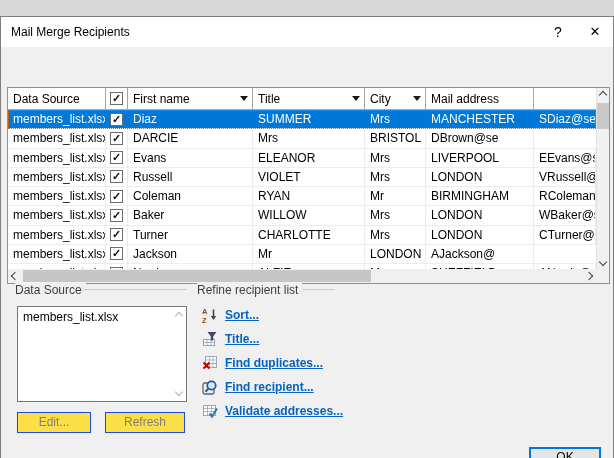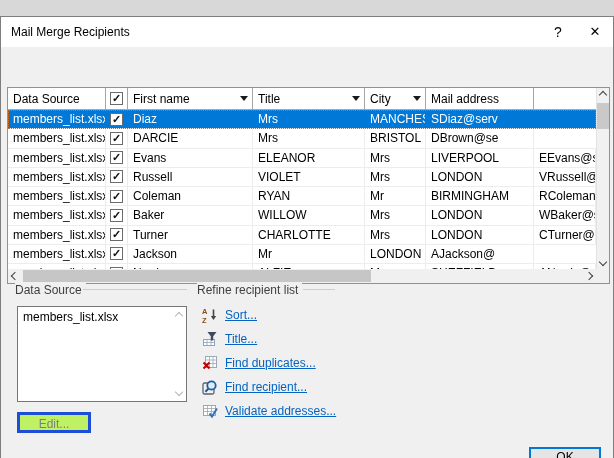--- a/index.html
+++ b/index.html
@@ -46,28 +46,28 @@
   .hs-right { position:absolute; right:4px; top:4px; transform:rotate(135deg); }
   .hs-thumb { position:absolute; left:15px; top:1px; width:348px; height:12px; background:#c6c6c6; }
   .corner { position:absolute; left:588px; top:181px; width:13px; height:14px; background:#f0f0f0; }
   
   .group-label { position:absolute; top:266px; color:#3f3f3f; background:#f0f0f0; padding-right:4px; }
   .rule { position:absolute; top:272px; height:1px; background:#cdcdcd; }
   .listbox { position:absolute; left:16px; top:289px; width:170px; height:96px; background:#fff; border:1px solid #767676; }
   .lb-item { padding:3px 5px; white-space:nowrap; overflow:hidden; }
   .lb-up { position:absolute; right:4px; top:6px; transform:rotate(45deg); }
   .lb-down { position:absolute; right:4px; bottom:6px; transform:rotate(225deg); }
-  .btn { position:absolute; height:21px; background:#bef264; border:3px solid #1d4ed8; color:#7e7e7e;
+  .btn { position:absolute; height:21px; background:#fde047; border:1px solid #1d4ed8; color:#7e7e7e;
     text-align:center; line-height:19px; font-size:12px; }
   .btn-edit { left:16px; top:395px; width:74px; }
   .btn-refresh { left:104px; top:395px; width:80px; }
   .links { position:absolute; left:201px; top:290px; display:flex; flex-direction:column; gap:8px; }
   .link-row { display:flex; align-items:center; gap:7px; height:16px; cursor:pointer; }
   .link-icon { width:16px; height:16px; flex:0 0 16px; }
-  .link-label { color:#0563c1; text-decoration:underline; font-weight:400; white-space:nowrap; }
+  .link-label { color:#0563c1; text-decoration:underline; font-weight:700; white-space:nowrap; }
   .ok-btn { position:absolute; left:528px; top:430px; width:72px; height:28px; background:#e5e5e5;
     border:2px solid #0078d7; text-align:center; line-height:17px; color:#000; }
   .grip { position:absolute; right:1px; bottom:1px; width:13px; height:13px; }
 </style>
 </head>
 <body>
 
 <div class="dialog">
 
   <div class="titlebar">
@@ -92,20 +92,21 @@
         <div class="hcell"><span>City</span><span class="sort-btn"></span></div>
         <div class="hcell"><span>Mail address</span></div>
       </div>
     <div class="tbody" id="tbody">
         <div class="trow grid-cols selected">
       <div class="tcell c-source">members_list.xlsx</div>
       <div class="tcell center c-check">
             <span class="checkbox">✓</span>
           </div>
       <div class="tcell c-last">Diaz</div>
+      <div class="tcell c-first">SUMMER</div>
       <div class="tcell c-title">Mrs</div>
       <div class="tcell c-city">MANCHESTER</div>
       <div class="tcell c-mail">SDiaz@serv</div>
     </div>
         <div class="trow grid-cols">
       <div class="tcell c-source">members_list.xlsx</div>
       <div class="tcell center c-check">
             <span class="checkbox">✓</span>
           </div>
       <div class="tcell c-first">DARCIE</div>
@@ -209,20 +210,21 @@
   <span class="group-label" style="left:14px;">Data Source</span>
   <span class="rule" style="left:82px; width:104px;"></span>
 
   <div class="listbox">
     <div class="lb-item">members_list.xlsx</div>
     <span class="chev lt lb-up"></span>
     <span class="chev lt lb-down"></span>
   </div>
 
   <div class="btn btn-edit">Edit...</div>
+  <div class="btn btn-refresh">Refresh</div>
 
   <span class="group-label" style="left:196px;">Refine recipient list</span>
   <span class="rule" style="left:302px; width:32px;"></span>
 
   <div class="links" id="links">
       <div class="link-row">
       <span class="link-icon"><svg viewBox="0 0 16 16" width="16" height="16">
             <text x="0" y="7" font-size="7.5" font-weight="bold" fill="#8a4a10" font-family="Liberation Sans,sans-serif">A</text>
             <text x="0" y="15.5" font-size="7.5" font-weight="bold" fill="#8a4a10" font-family="Liberation Sans,sans-serif">Z</text>
             <path d="M11.5 2.5 v7" stroke="#444" stroke-width="1.6" fill="none"></path>

